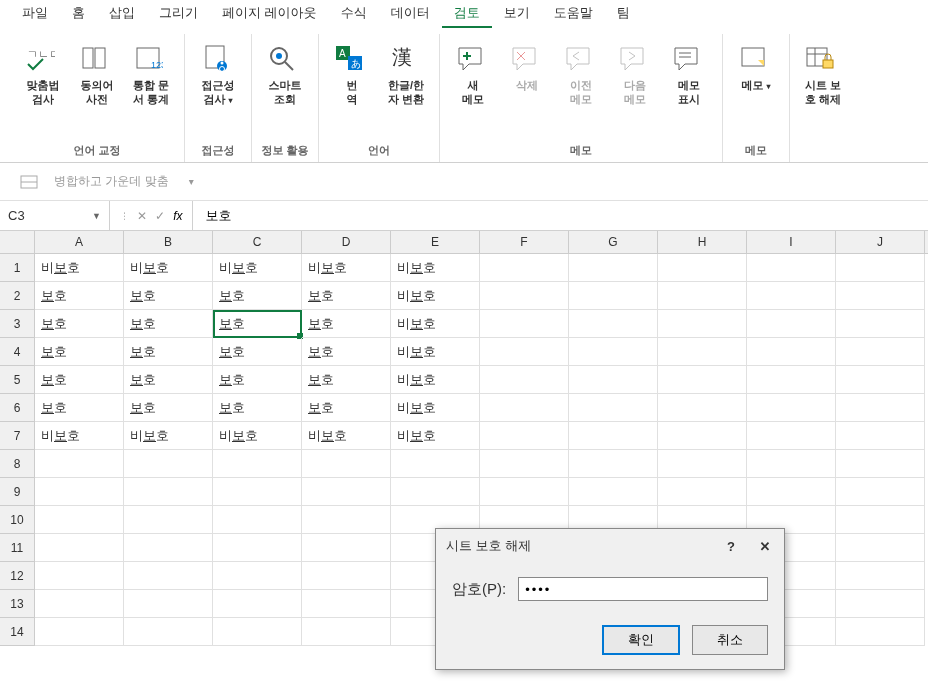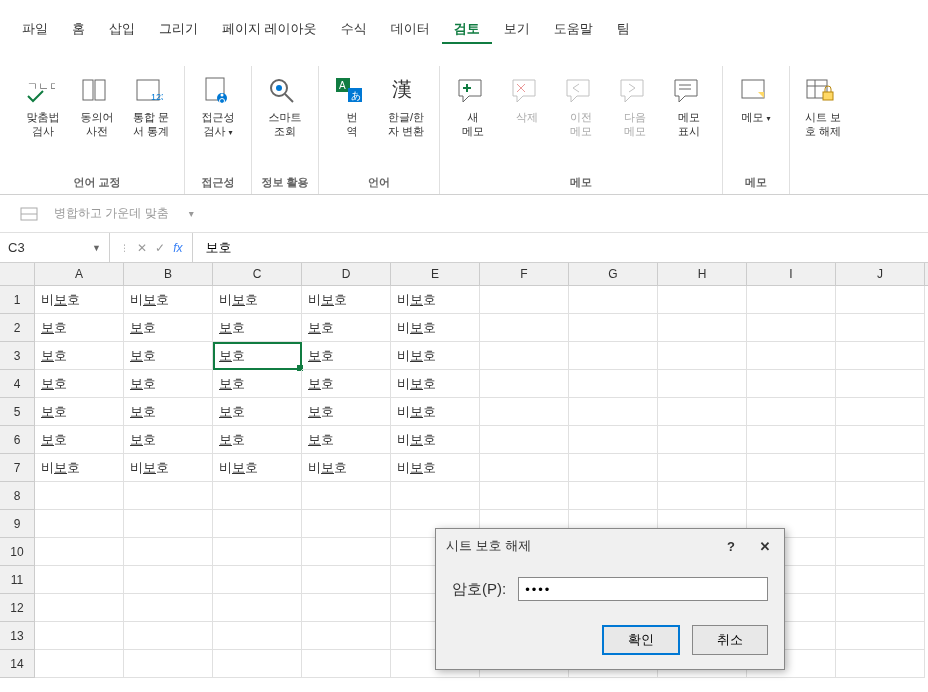--- a/index.html
+++ b/index.html
@@ -1,46 +1,46 @@
 <!DOCTYPE html>
 <html><head>
   <meta charset="utf-8">
   <style>
     * { margin: 0; padding: 0; box-sizing: border-box; font-family: "Malgun Gothic", sans-serif; }
     body { background: #fff; font-size: 12px; color: #333; overflow: hidden; width: 928px; height: 692px; }
     
     
-    .menu-bar { display: flex; gap: 0; padding: 16px 10px; background: #fff; }
+    .menu-bar { display: flex; gap: 0; padding: 0 10px; background: #fff; }
     .menu-item { padding: 4px 12px; font-size: 13px; cursor: pointer; }
-    .menu-item.active { border-bottom: 2px solid #107c41; color: #107c41; font-weight: 700; }
+    .menu-item.active { border-bottom: 2px solid #107c41; color: #107c41; font-weight: 400; }
     
     
     .ribbon { display: flex; background: #fff; border-bottom: 1px solid #d0d0d0; padding: 6px 10px 0 10px; height: 135px; }
     .ribbon-group { display: flex; flex-direction: column; align-items: center; border-right: 1px solid #e0e0e0; padding: 0 8px; }
     .ribbon-group:last-child { border-right: none; }
     .ribbon-group-items { display: flex; gap: 4px; flex: 1; align-items: flex-start; padding-top: 4px; }
     .ribbon-group-label { font-size: 11px; color: #666; padding: 4px 0; font-weight: bold; }
     .ribbon-btn { display: flex; flex-direction: column; gap: 4px; padding: 4px 6px; min-width: 50px; cursor: pointer; }
     .ribbon-btn-icon { width: 32px; height: 32px; display: flex; align-items: center; justify-content: center; }
-    .ribbon-btn-label { font-size: 11px; text-align: center; line-height: 1.3; color: #333; }
+    .ribbon-btn-label { font-size: 11px; text-align: center; line-height: 1.3; color: #333; font-weight: bold; }
     .ribbon-btn.disabled .ribbon-btn-label { color: #aaa; }
     .ribbon-btn.disabled svg { opacity: 0.4; }
     
     .dropdown-arrow { font-size: 8px; margin-top: 2px; }
     
     
     .secondary-toolbar { display: flex; align-items: center; padding: 6px 12px; gap: 12px; border-bottom: 1px solid #e0e0e0; }
     .sec-btn { display: flex; align-items: center; gap: 16px; color: #999; padding: 4px 8px; }
     
     
     .formula-bar { display: flex; align-items: center; border-bottom: 1px solid #d0d0d0; height: 30px; }
     .name-box { width: 110px; padding: 4px 8px; border-right: 1px solid #d0d0d0; display: flex; align-items: center; justify-content: space-between; font-size: 13px; height: 100%; gap: 28px; }
     .name-box-arrow { font-size: 9px; color: #666; }
     .formula-btns { display: flex; align-items: center; gap: 8px; padding: 0 10px; color: #999; border-right: 1px solid #d0d0d0; height: 100%; }
-    .fx-label { font-style: italic; font-size: 12px; color: #3b82f6; }
+    .fx-label { font-style: italic; font-size: 12px; color: #000000; }
     .formula-input { flex: 1; padding: 4px 12px; border: none; font-size: 13px; outline: none; }
     
     
     .grid-container { position: relative; overflow: hidden; }
     .col-headers { display: flex; background: #f0f0f0; border-bottom: 1px solid #ccc; }
     .corner-cell { width: 35px; height: 22px; border-right: 1px solid #ccc; background: #f0f0f0; }
     .col-header { width: 89px; height: 22px; text-align: center; font-size: 12px; line-height: 22px; border-right: 1px solid #ccc; color: #333; cursor: pointer; }
     .grid-body { display: flex; flex-direction: column; }
     .grid-row { display: flex; }
     .row-header { width: 35px; height: 28px; text-align: center; font-size: 12px; line-height: 28px; border-right: 1px solid #ccc; border-bottom: 1px solid #ccc; background: #f0f0f0; cursor: pointer; }

